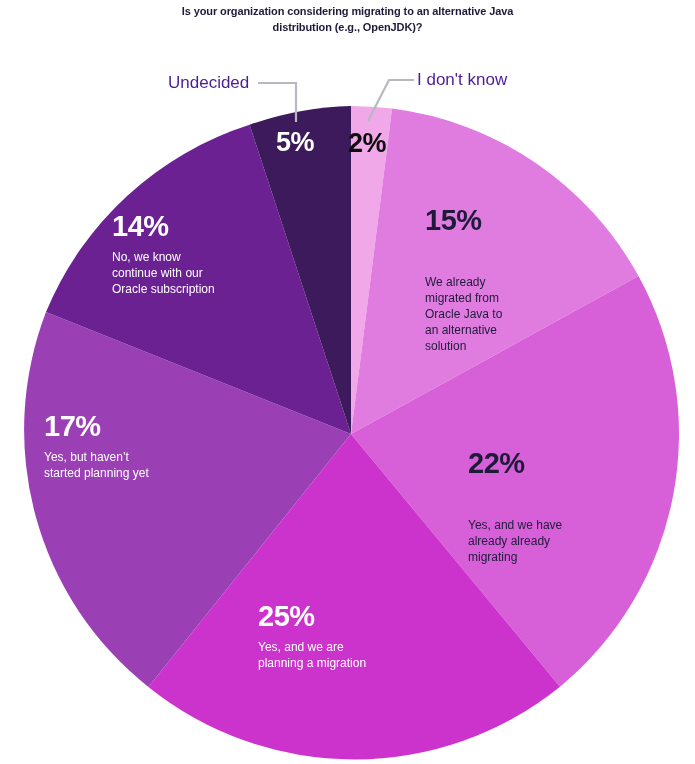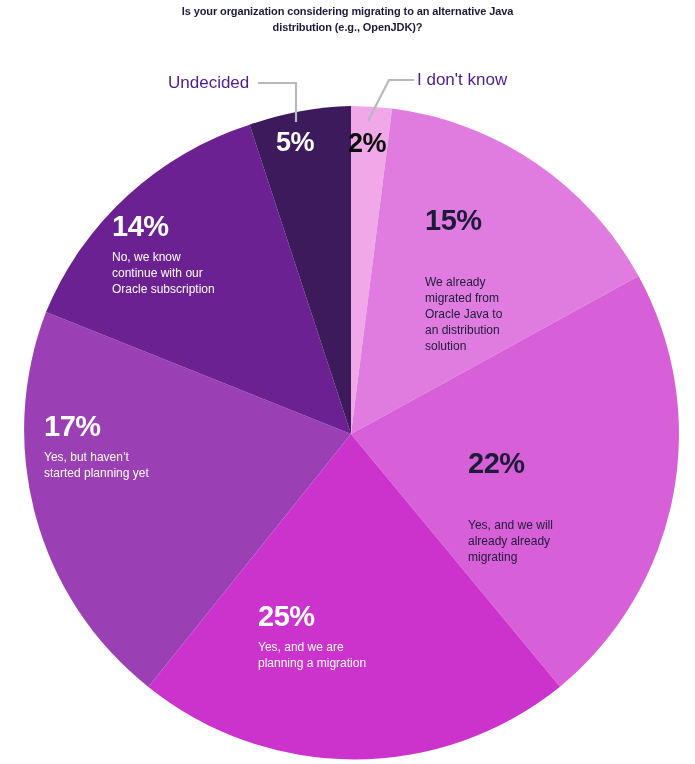--- a/index.html
+++ b/index.html
@@ -144,29 +144,29 @@
   <div class="slice-label label-5 light-text">
     <div class="slice-pct small">5%</div>
   </div>
 
   <div class="slice-label label-15 dark-text">
     <div class="slice-pct">15%</div>
     <div class="slice-desc">
       <span>We already</span><br>
       <span>migrated from</span><br>
       <span>Oracle Java to</span><br>
-      <span>an distribution</span><br>
+      <span>an alternative</span><br>
       <span>solution</span>
     </div>
   </div>
 
   <div class="slice-label label-22 dark-text">
     <div class="slice-pct">22%</div>
     <div class="slice-desc">
-      <span>Yes, and we will</span><br>
+      <span>Yes, and we have</span><br>
       <span>already already</span><br>
       <span>migrating</span>
     </div>
   </div>
 
   <div class="slice-label label-25 light-text">
     <div class="slice-pct">25%</div>
     <div class="slice-desc">
       <span>Yes, and we are</span><br>
       <span>planning a migration</span>

